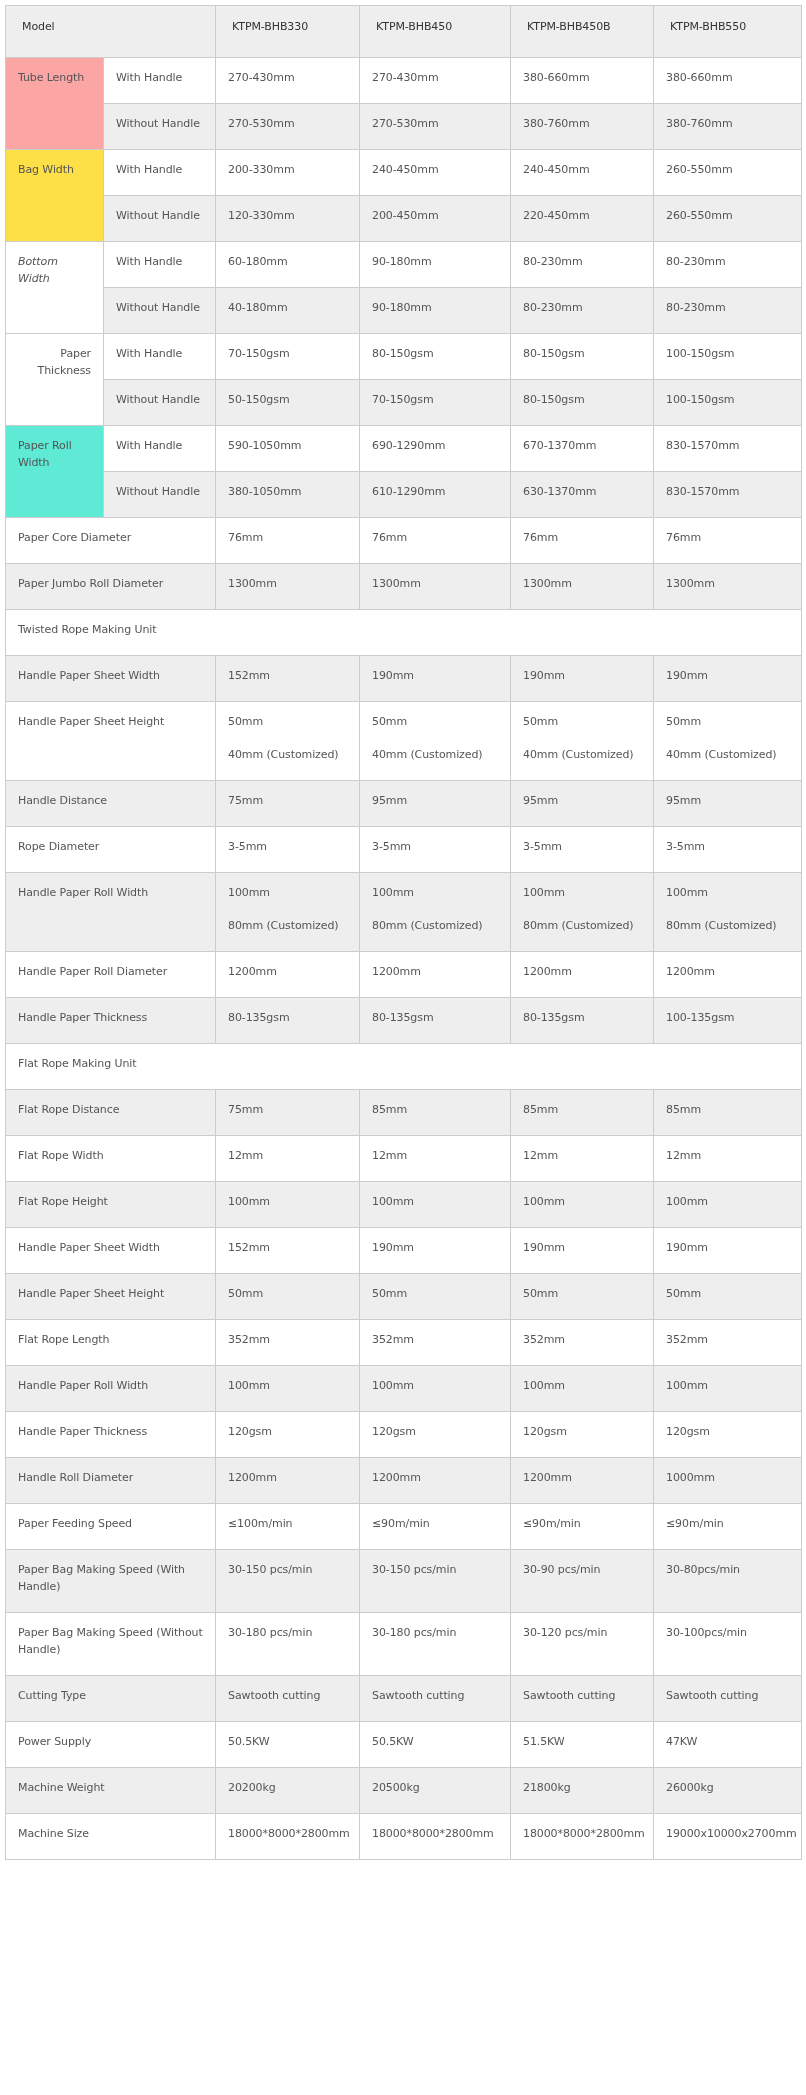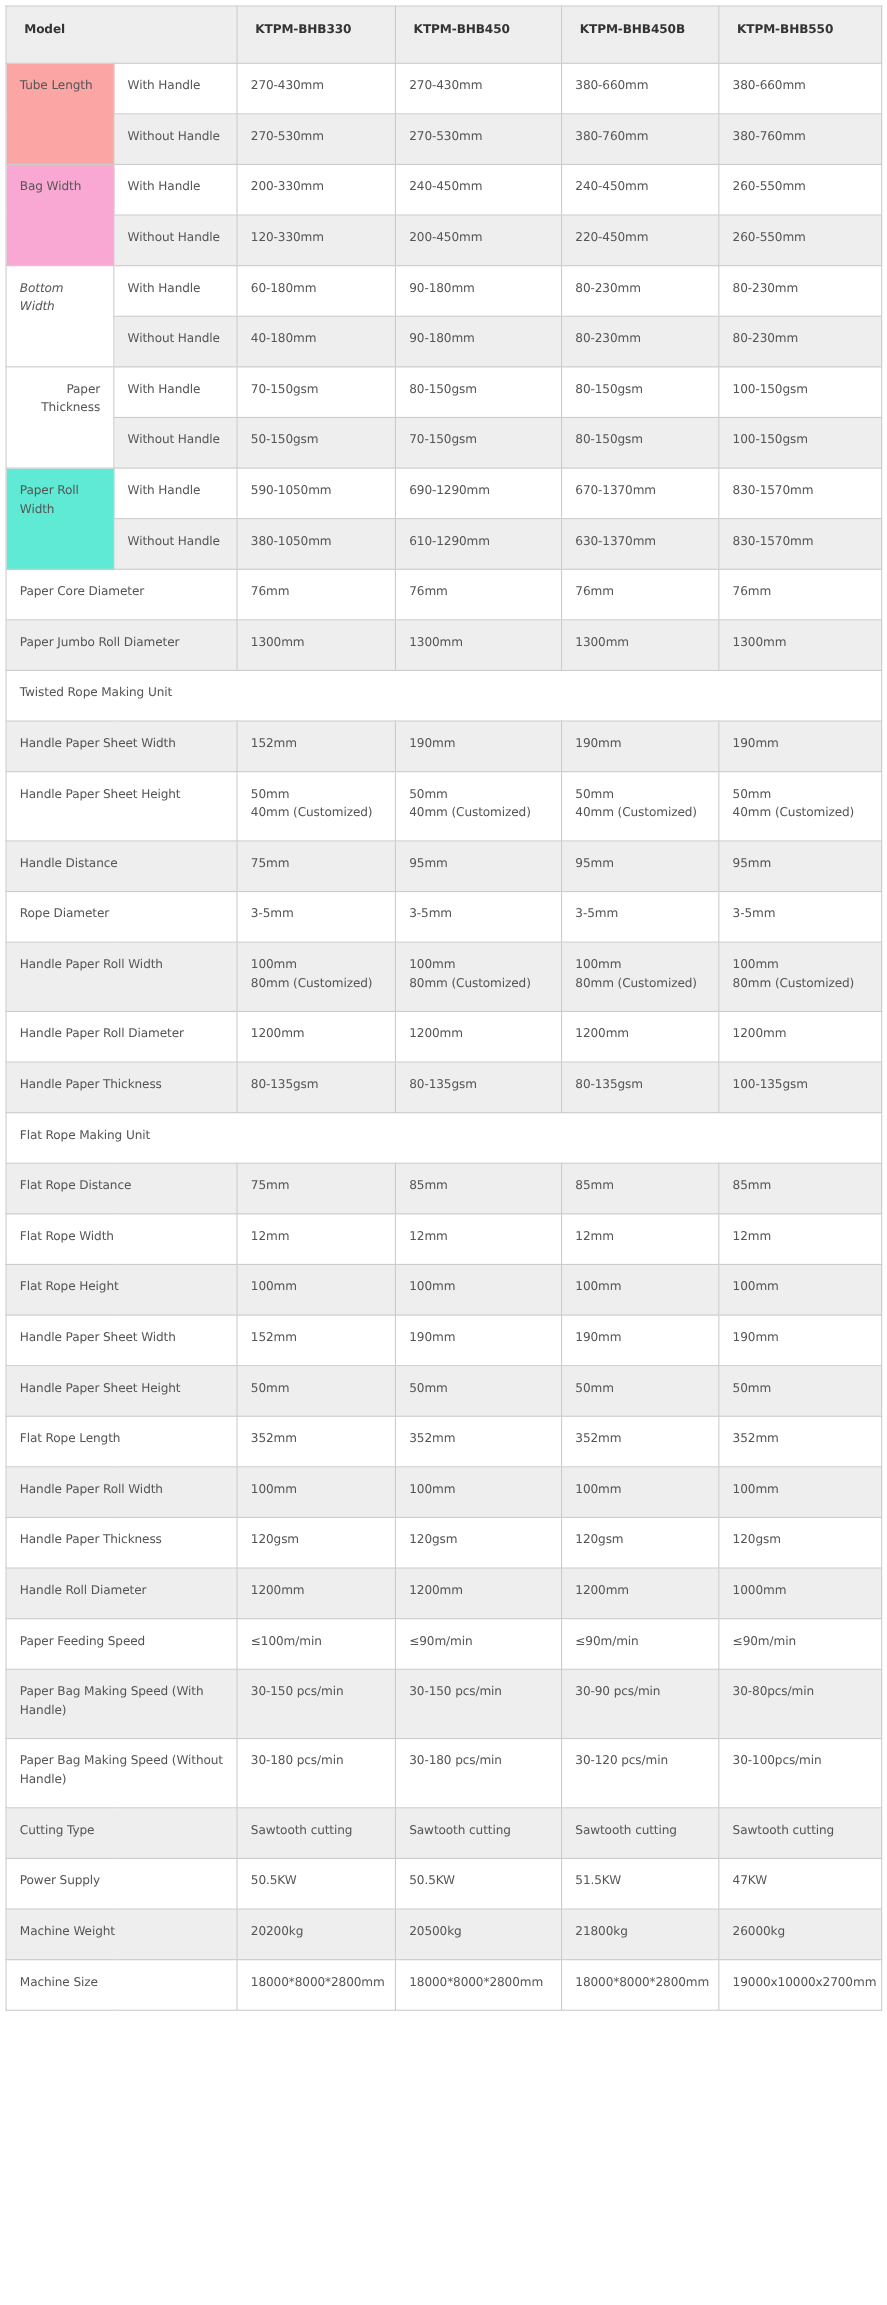--- a/index.html
+++ b/index.html
@@ -14,26 +14,26 @@
   }
   table.spec td, table.spec th {
     border: 1px solid #cccccc;
     padding: 11px 12px 17px 12px;
     vertical-align: top;
     text-align: left;
     font-weight: normal;
     color: #555555;
     letter-spacing: -0.1px;
   }
-  table.spec th { font-weight: bold; color: #333333; padding-top: 12px; padding-left: 16px; }
+  table.spec th { font-weight: normal; color: #333333; padding-top: 12px; padding-left: 16px; }
   tr.alt td, tr.alt th { background: #eeeeee; }
   tr.hdr th { background: #eeeeee; height: 22px; }
   td.section { font-weight: bold; color: #333333; }
   .cell-line { display: block; }
-  .cell-line + .cell-line { margin-top: 0; }
+  .cell-line + .cell-line { margin-top: 16px; }
   td.multi { padding-bottom: 18px; }
 </style>
 </head>
 <body>
 
 <div class="wrap">
   <table class="spec">
     <colgroup>
       <col style="width:98px">
       <col style="width:112px">
@@ -59,21 +59,21 @@
           <td>380-660mm</td>
         </tr>
         <tr class="alt">
           <td>Without Handle</td>
           <td>270-530mm</td>
           <td>270-530mm</td>
           <td>380-760mm</td>
           <td>380-760mm</td>
         </tr>
         <tr>
-          <td rowspan="2" style="background: #f9a8d4;">Bag Width</td>
+          <td rowspan="2" style="background: #fde047;">Bag Width</td>
           <td>With Handle</td>
           <td>200-330mm</td>
           <td>240-450mm</td>
           <td>240-450mm</td>
           <td>260-550mm</td>
         </tr>
         <tr class="alt">
           <td>Without Handle</td>
           <td>120-330mm</td>
           <td>200-450mm</td>

